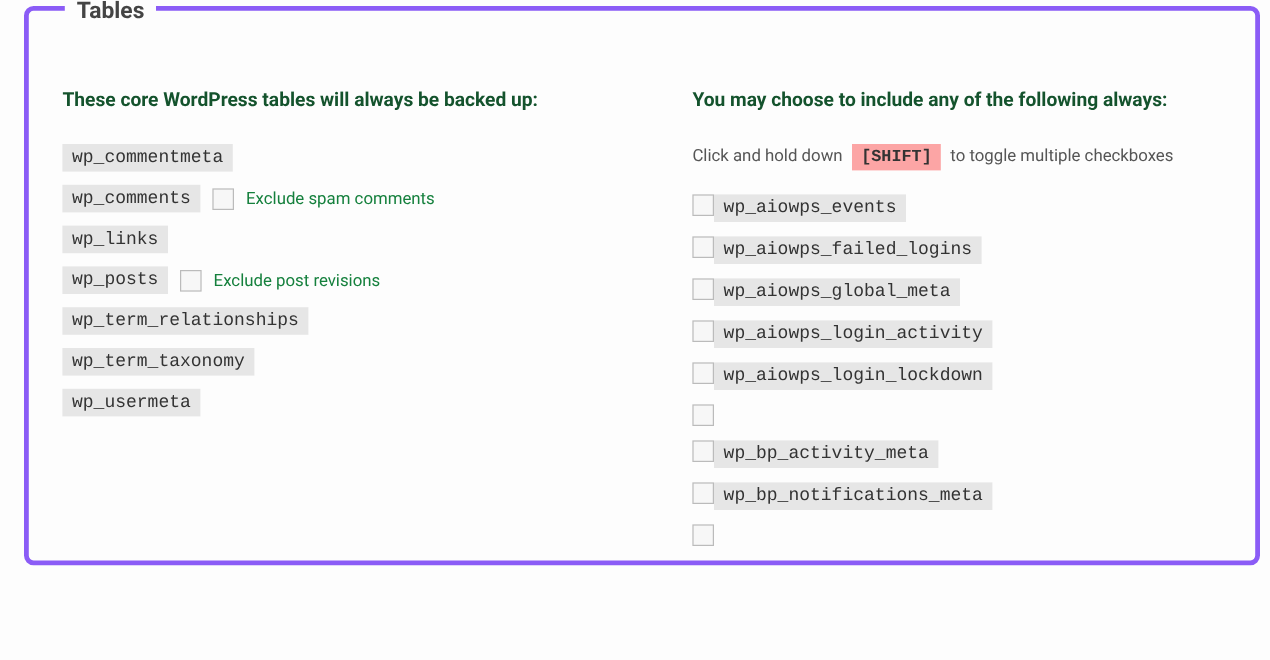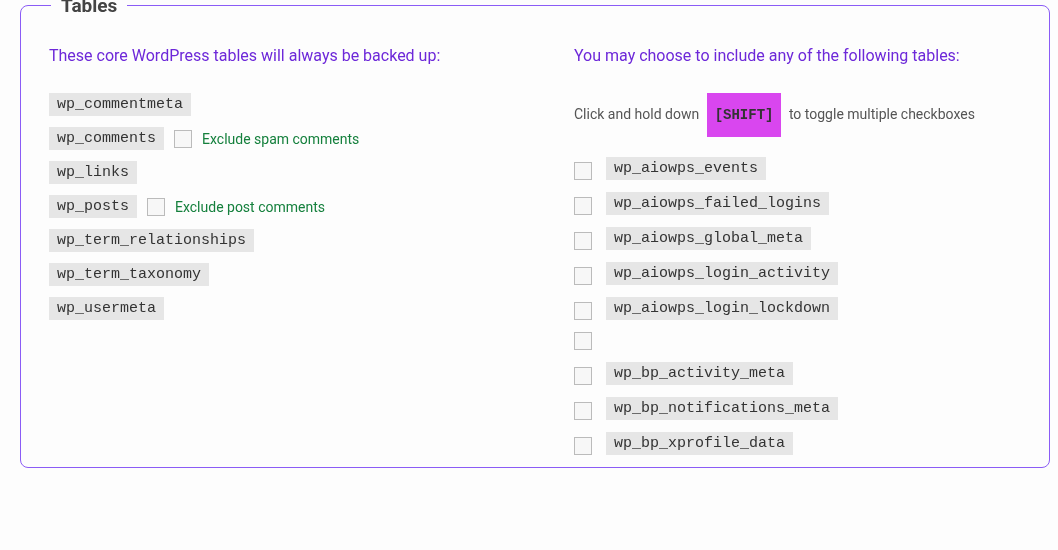--- a/index.html
+++ b/index.html
@@ -6,21 +6,21 @@
     body {
       font-family: -apple-system, BlinkMacSystemFont, "Segoe UI", Roboto, "Helvetica Neue", Arial, sans-serif;
       background: #fdfdfd;
       color: #333;
       width: 1058px;
       height: 550px;
       overflow: hidden;
       position: relative;
     }
     .fieldset {
-      border: 1px solid #8b5cf6;
+      border: 4px solid #8b5cf6;
       border-radius: 8px;
       margin: 5px 8px 0 20px;
       padding: 0;
       position: relative;
     }
     .legend {
       position: absolute;
       top: -12px;
       left: 30px;
       background: #fdfdfd;
@@ -35,33 +35,34 @@
     }
     .col-left {
       width: 495px;
     }
     .col-right {
       flex: 1;
       padding-left: 30px;
     }
     .col-heading {
       font-size: 16px;
-      font-weight: 400;
-      color: #6d28d9;
+      font-weight: 700;
+      color: #14532d;
       margin-bottom: 28px;
+      margin-top: 24px;
     }
     .hint {
       font-size: 14px;
       color: #555;
       margin-bottom: 20px;
     }
     .kbd {
       display: inline-block;
-      background: #d946ef;
-      padding: 14px 8px;
+      background: #fca5a5;
+      padding: 3px 8px;
       font-family: "Courier New", monospace;
       font-size: 14px;
       font-weight: bold;
       border: 0;
       margin: 0 4px;
       color: #333;
     }
     .core-list {
       list-style: none;
     }
@@ -91,22 +92,22 @@
     .opt-label {
       font-size: 14px;
       color: #15803d;
     }
     .opt-list {
       list-style: none;
     }
     .opt-item {
       margin-bottom: 12px;
       display: flex;
-      align-items: flex-end;
-      gap: 14px;
+      align-items: flex-start;
+      gap: 0;
     }
   </style>
 </head>
 <body>
 
 <div class="fieldset">
   <div class="legend">Tables</div>
   <div class="columns">
     <div class="col-left">
       <div class="col-heading">These core WordPress tables will always be backed up:</div>
@@ -118,35 +119,35 @@
             <span class="tbl-name">wp_comments</span>
             <span class="checkbox"></span>
             <span class="opt-label">Exclude spam comments</span>
           </li>
           <li class="core-item">
             <span class="tbl-name">wp_links</span>
           </li>
           <li class="core-item">
             <span class="tbl-name">wp_posts</span>
             <span class="checkbox"></span>
-            <span class="opt-label">Exclude post comments</span>
+            <span class="opt-label">Exclude post revisions</span>
           </li>
           <li class="core-item">
             <span class="tbl-name">wp_term_relationships</span>
           </li>
           <li class="core-item">
             <span class="tbl-name">wp_term_taxonomy</span>
           </li>
           <li class="core-item">
             <span class="tbl-name">wp_usermeta</span>
           </li>
         </ul>
     </div>
     <div class="col-right">
-      <div class="col-heading">You may choose to include any of the following tables:</div>
+      <div class="col-heading">You may choose to include any of the following always:</div>
       <div class="hint">
         <span>Click and hold down</span>
         <span class="kbd">[SHIFT]</span>
         <span>to toggle multiple checkboxes</span>
       </div>
       <ul class="opt-list" id="opt-list">
           <li class="opt-item">
             <span class="checkbox"></span>
             <span class="tbl-name">wp_aiowps_events</span>
           </li>
@@ -172,18 +173,17 @@
           <li class="opt-item">
             <span class="checkbox"></span>
             <span class="tbl-name">wp_bp_activity_meta</span>
           </li>
           <li class="opt-item">
             <span class="checkbox"></span>
             <span class="tbl-name">wp_bp_notifications_meta</span>
           </li>
           <li class="opt-item">
             <span class="checkbox"></span>
-            <span class="tbl-name">wp_bp_xprofile_data</span>
           </li>
         </ul>
     </div>
   </div>
 </div>
 
 </body></html>

